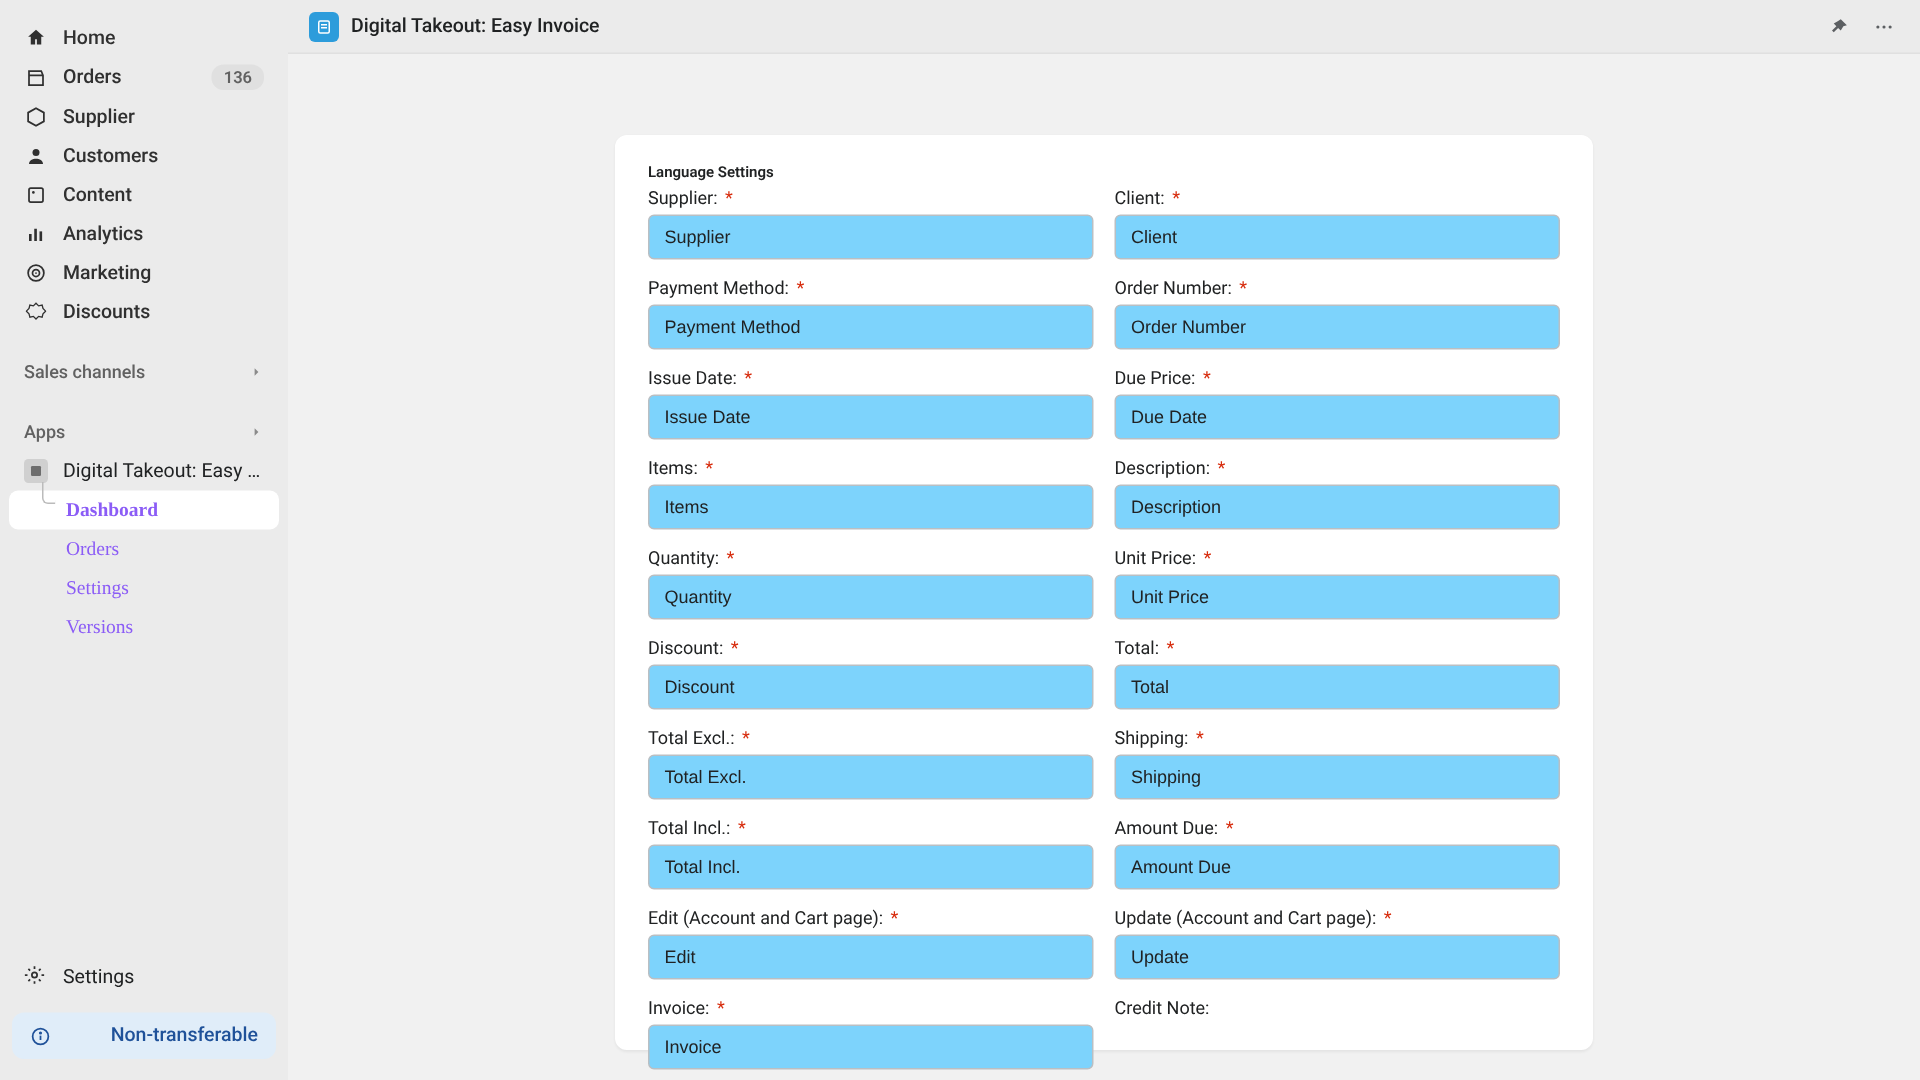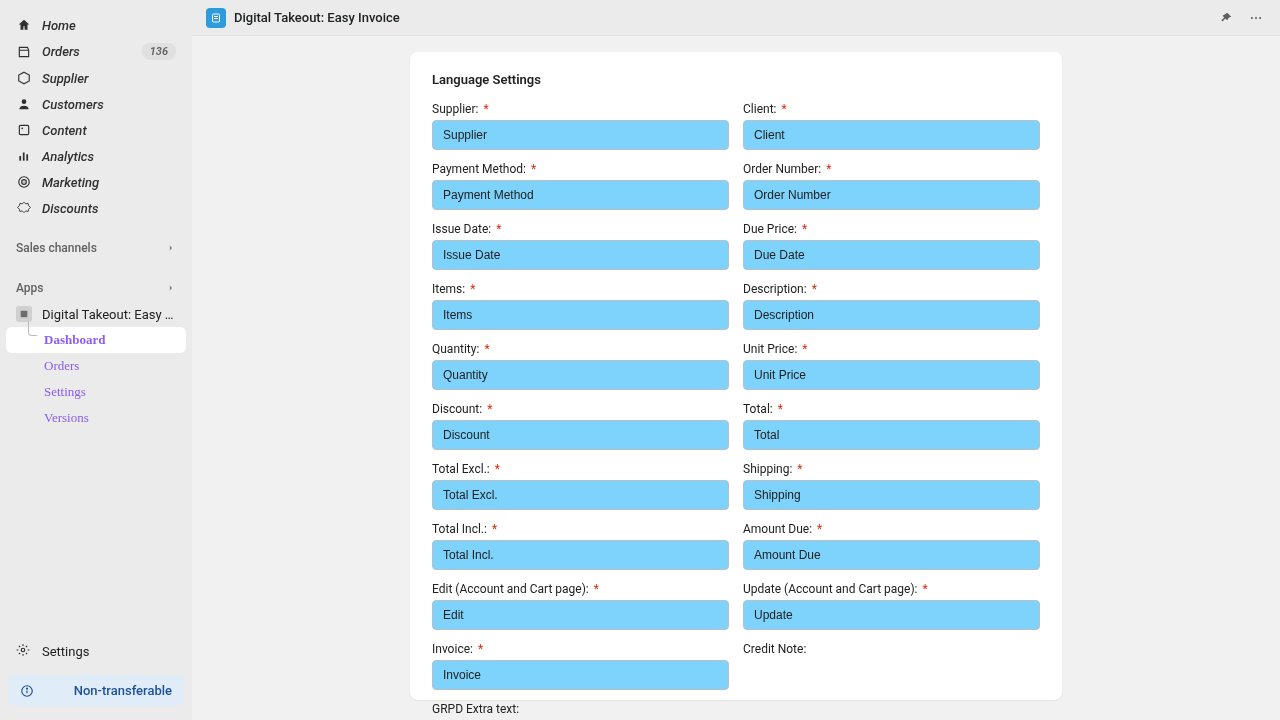--- a/index.html
+++ b/index.html
@@ -1,41 +1,41 @@
 <!DOCTYPE html>
 <html><head>
 <meta charset="utf-8">
 <style>
 * { box-sizing: border-box; margin: 0; padding: 0; }
 body { font-family: -apple-system, BlinkMacSystemFont, "Segoe UI", Roboto, sans-serif; font-size: 13px; color: #202223; background: #f1f1f1; width: 1280px; height: 720px; overflow: hidden; display: flex; }
 .sidebar { width: 192px; background: #ebebeb; display: flex; flex-direction: column; padding: 12px 6px; }
-.nav-item { display: flex; align-items: center; padding: 5px 10px; border-radius: 6px; cursor: pointer; font-size: 13px; color: #303030; font-weight: 500; font-style: italic; }
+.nav-item { display: flex; align-items: center; padding: 5px 10px; border-radius: 6px; cursor: pointer; font-size: 13px; color: #303030; font-weight: 500; }
 .nav-item .icon { width: 16px; height: 16px; margin-right: 10px; display: flex; align-items: center; justify-content: center; }
 .nav-item .badge { margin-left: auto; background: #e0e0e0; color: #616161; font-size: 11px; padding: 2px 8px; border-radius: 8px; font-weight: 600; }
 .section-header { display: flex; align-items: center; justify-content: space-between; padding: 6px 10px; font-size: 12px; color: #616161; font-weight: 500; margin-top: 14px; cursor: pointer; }
 .sub-item { padding: 5px 10px 5px 38px; font-size: 13px; color: #8b5cf6; cursor: pointer; border-radius: 6px; position: relative; font-family: Liberation Serif, serif; }
 .sub-item.active { background: #fff; font-weight: 600; }
 .sub-item.with-tree::before { content: ""; position: absolute; left: 22px; top: -6px; width: 8px; height: 14px; border-left: 1px solid #bbb; border-bottom: 1px solid #bbb; border-bottom-left-radius: 4px; }
 .app-parent { display: flex; align-items: center; padding: 5px 10px; font-size: 13px; cursor: pointer; }
 .app-parent .app-ico { width: 16px; height: 16px; background: #d0d0d0; border-radius: 3px; margin-right: 10px; display: flex; align-items: center; justify-content: center; }
 .app-parent .label { white-space: nowrap; overflow: hidden; text-overflow: ellipsis; flex: 1; }
 .sidebar-spacer { flex: 1; }
 .settings-row { display: flex; align-items: center; padding: 6px 10px; cursor: pointer; font-size: 13px; }
 .settings-row .icon { width: 16px; height: 16px; margin-right: 10px; }
 .badge-pill { margin: 10px 2px 2px 2px; display: inline-flex; align-items: center; background: #e0edf9; color: #1f5199; padding: 8px 12px; border-radius: 8px; font-size: 13px; font-weight: 500; justify-content: space-between; }
 .badge-pill .icon { width: 14px; height: 14px; margin-right: 8px; }
-.main { flex: 1; display: flex; flex-direction: column; }
+.main { flex: 1; display: flex; flex-direction: column; gap: 38px; }
 .topbar { height: 36px; background: #ebebeb; display: flex; align-items: center; padding: 0 14px; border-bottom: 1px solid #e0e0e0; }
 .topbar .app-badge { width: 20px; height: 20px; background: #2d9cdb; border-radius: 4px; margin-right: 8px; display: flex; align-items: center; justify-content: center; color: #fff; }
 .topbar .title { font-size: 13px; font-weight: 500; }
 .topbar .spacer { flex: 1; }
 .topbar .act { width: 20px; height: 20px; margin-left: 10px; cursor: pointer; display: flex; align-items: center; justify-content: center; color: #5c5f62; }
 .content { flex: 1; overflow-y: auto; padding: 16px 0 20px 0; display: flex; justify-content: center; }
 .card { width: 652px; background: #fff; border-radius: 8px; padding: 20px 22px; box-shadow: 0 1px 2px rgba(0,0,0,0.06); }
-.card-title { font-size: 13px; font-weight: 600; margin-bottom: 15px; }
+.card-title { font-size: 10px; font-weight: 600; margin-bottom: 4px; }
 .grid { display: grid; grid-template-columns: 1fr 1fr; column-gap: 14px; row-gap: 12px; }
 .field label { display: block; font-size: 12px; margin-bottom: 4px; color: #202223; }
 .field .req { color: #d72c0d; margin-left: 2px; }
 .field input { width: 100%; height: 30px; border: 1px solid #babfc3; border-radius: 4px; padding: 0 10px; font-size: 12px; color: #202223; background: #7dd3fc; }
 .field input::placeholder { color: #8689a0; }
 svg { display: block; }
 </style>
 </head>
 <body>
 

